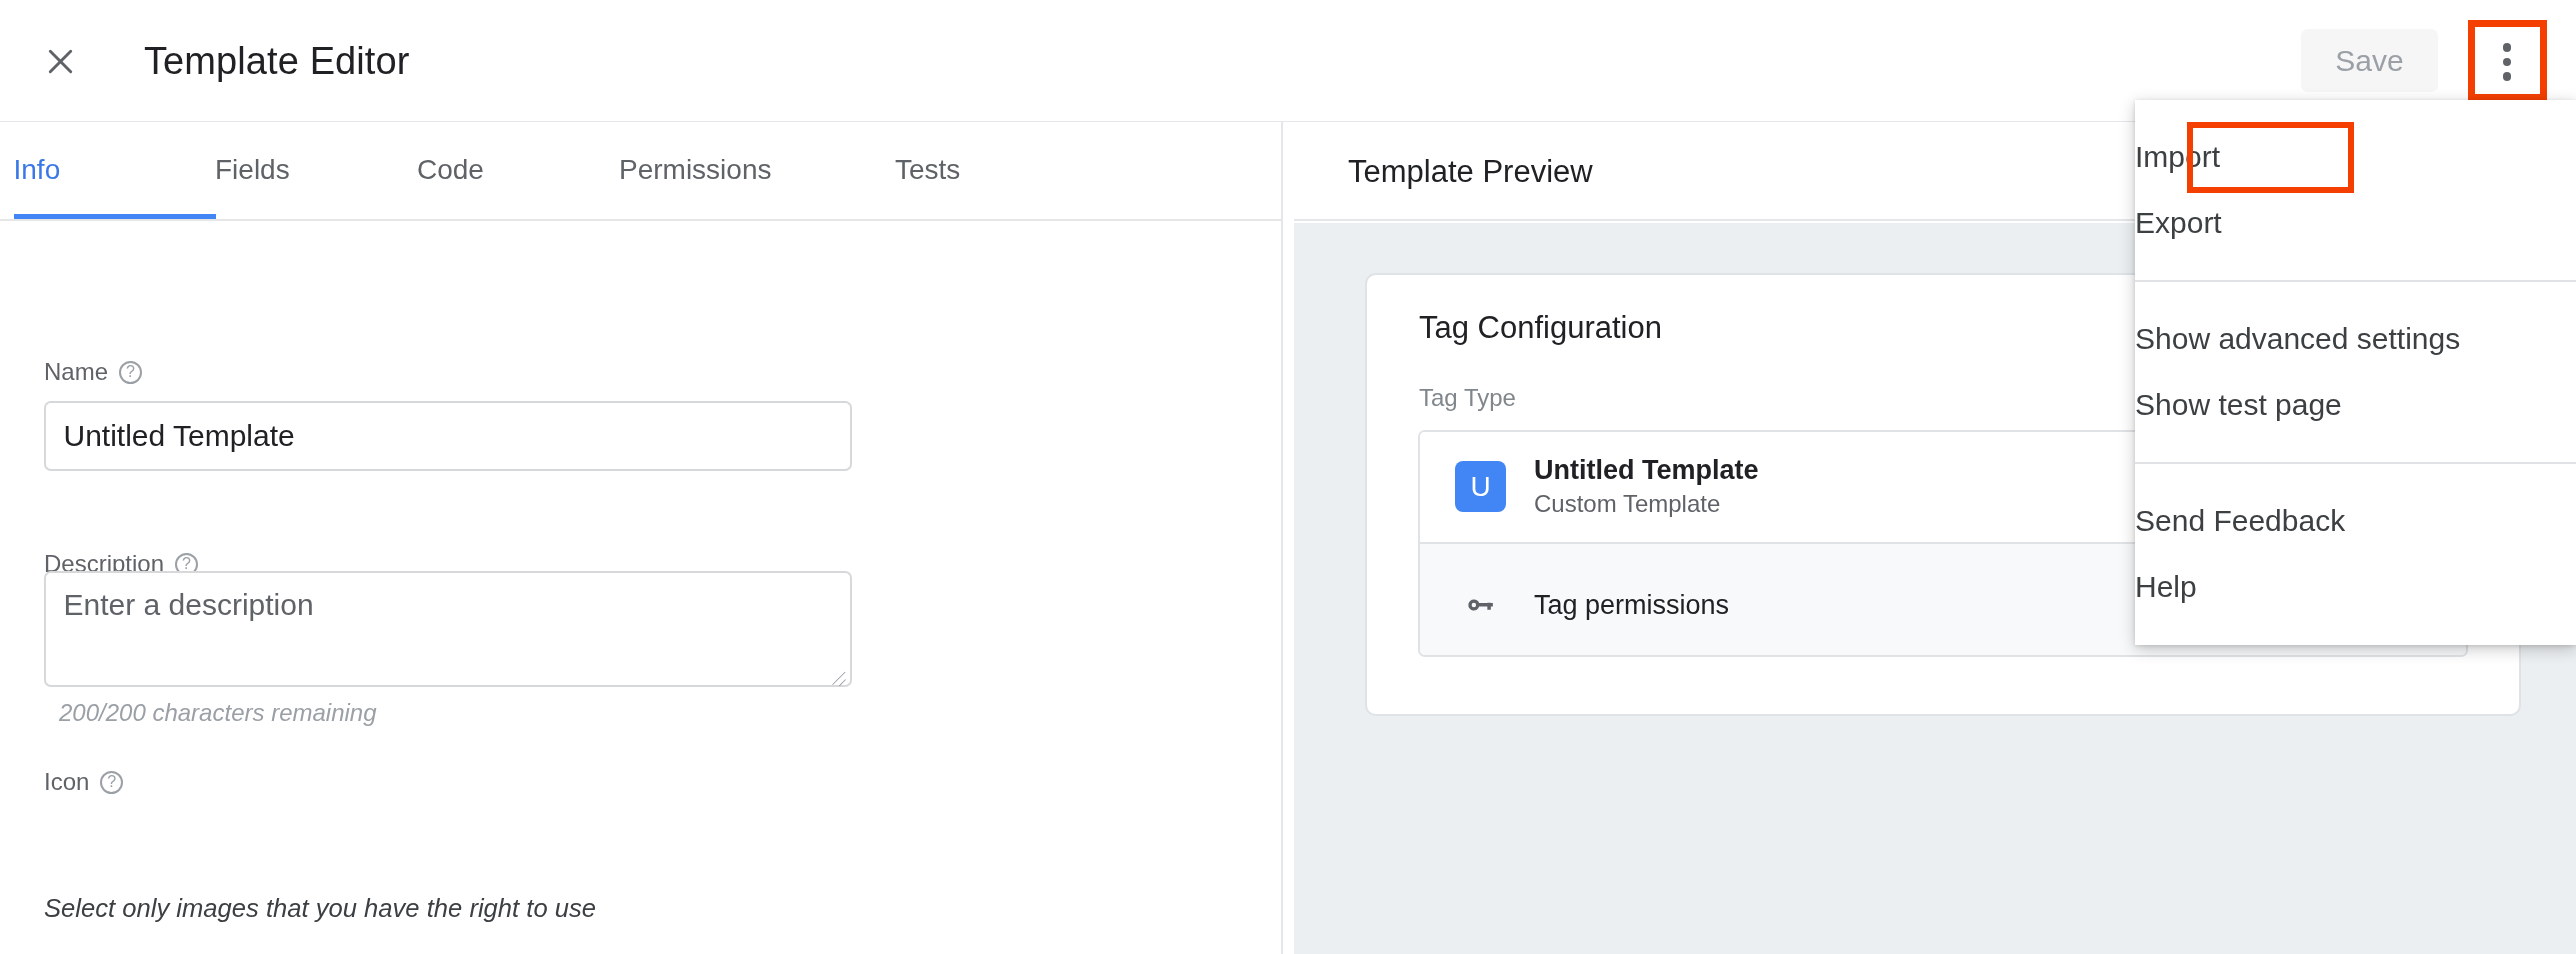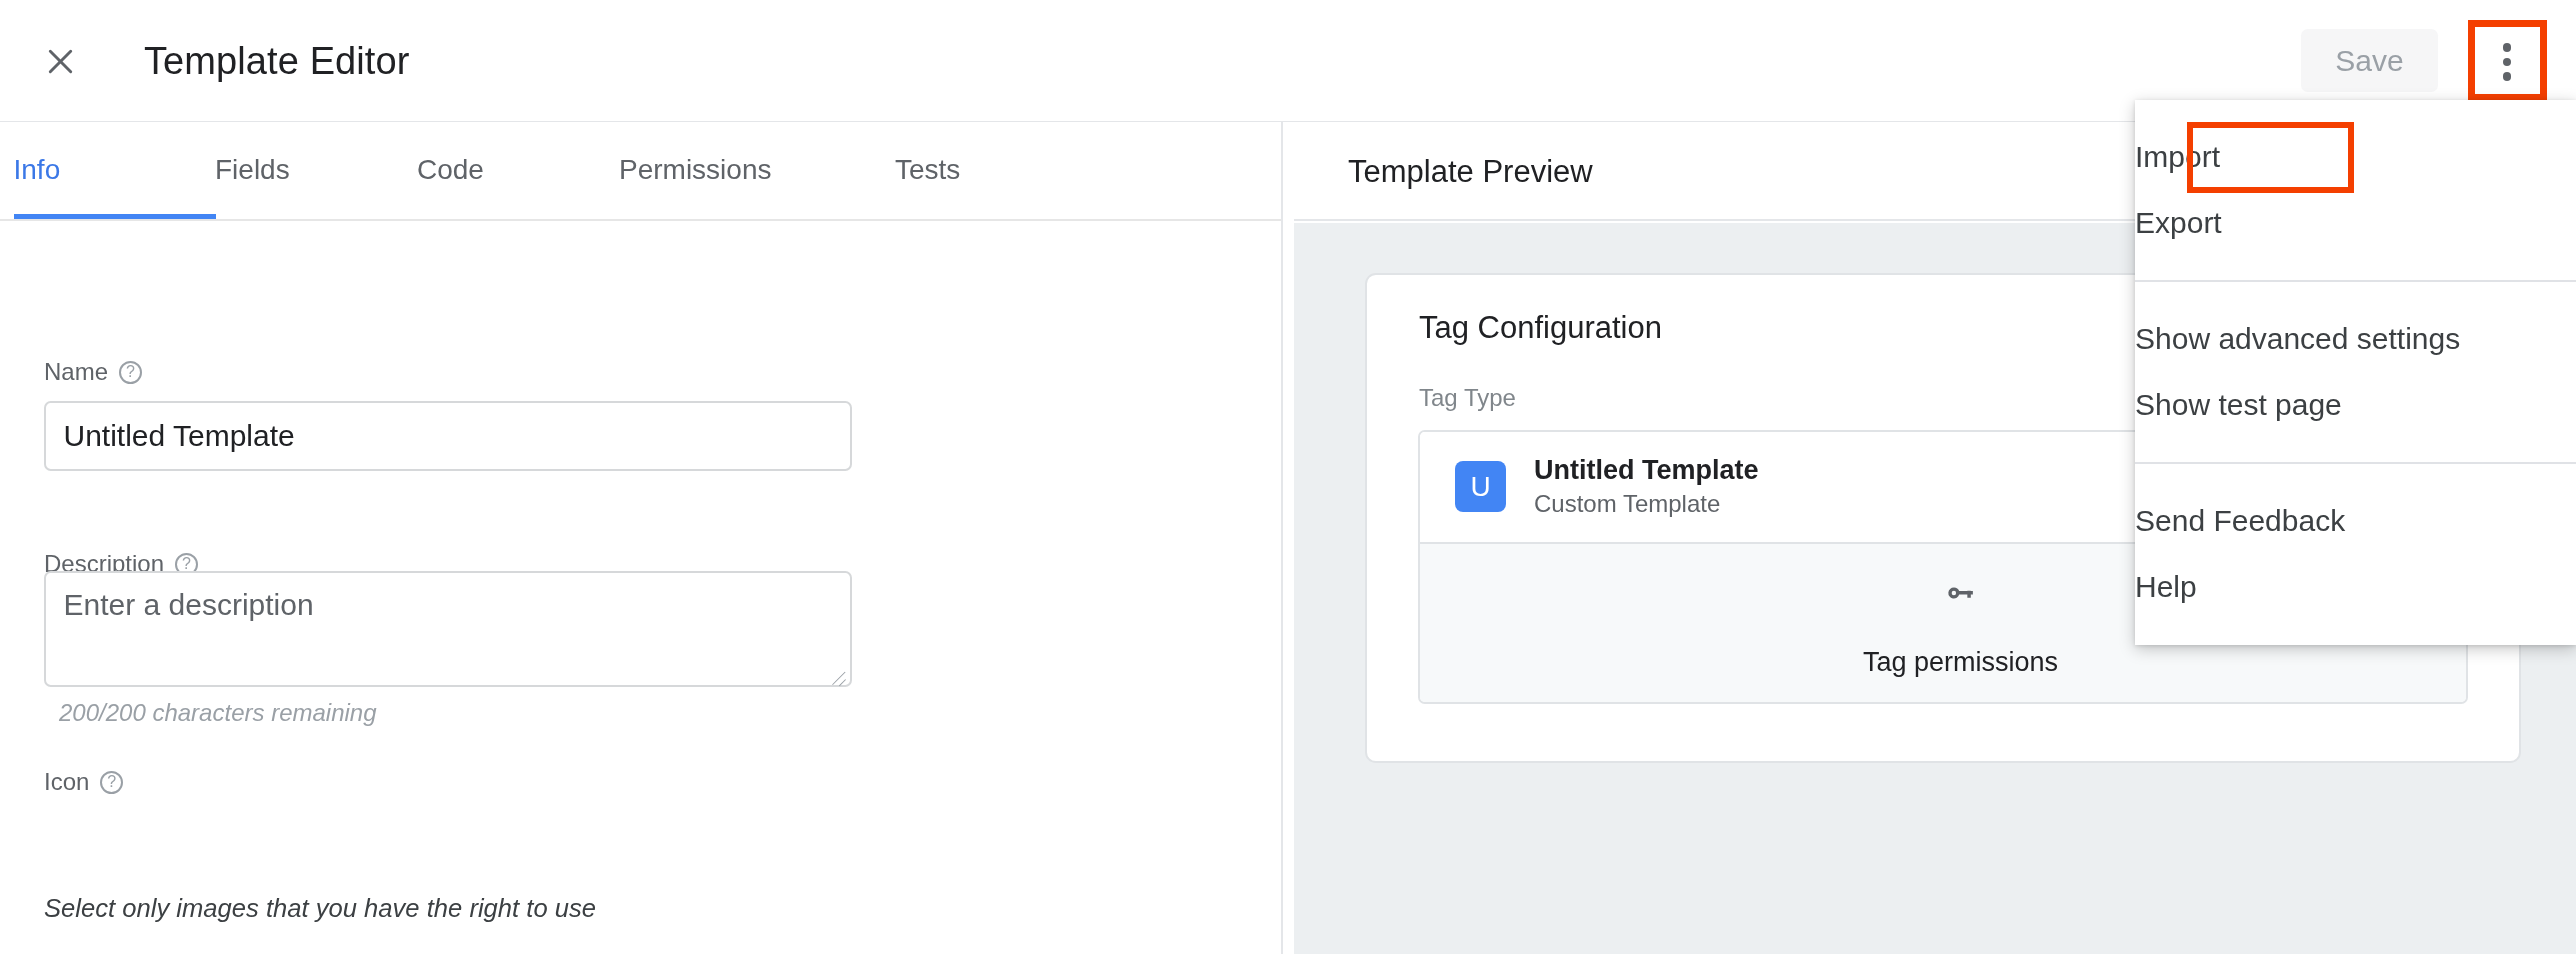--- a/index.html
+++ b/index.html
@@ -312,23 +312,22 @@
     color: #5f6368;
     line-height: 32px;
     white-space: nowrap;
   }
 
   .perm-row {
     display: flex;
     align-items: center;
     background: #f7f9fa;
     border-top: 2px solid #e0e3e6;
-    padding: 24px 0 24px 35px;
+    padding: 36px 0 24px 35px;
     gap: 28px;
-    flex-direction: column;
   }
   .key-icon { width: 51px; height: 51px; flex: none; display:flex; align-items:center; justify-content:center; }
   .perm-label {
     font-size: 27px;
     color: #202124;
     white-space: nowrap;
   }
 
   
   .menu {

